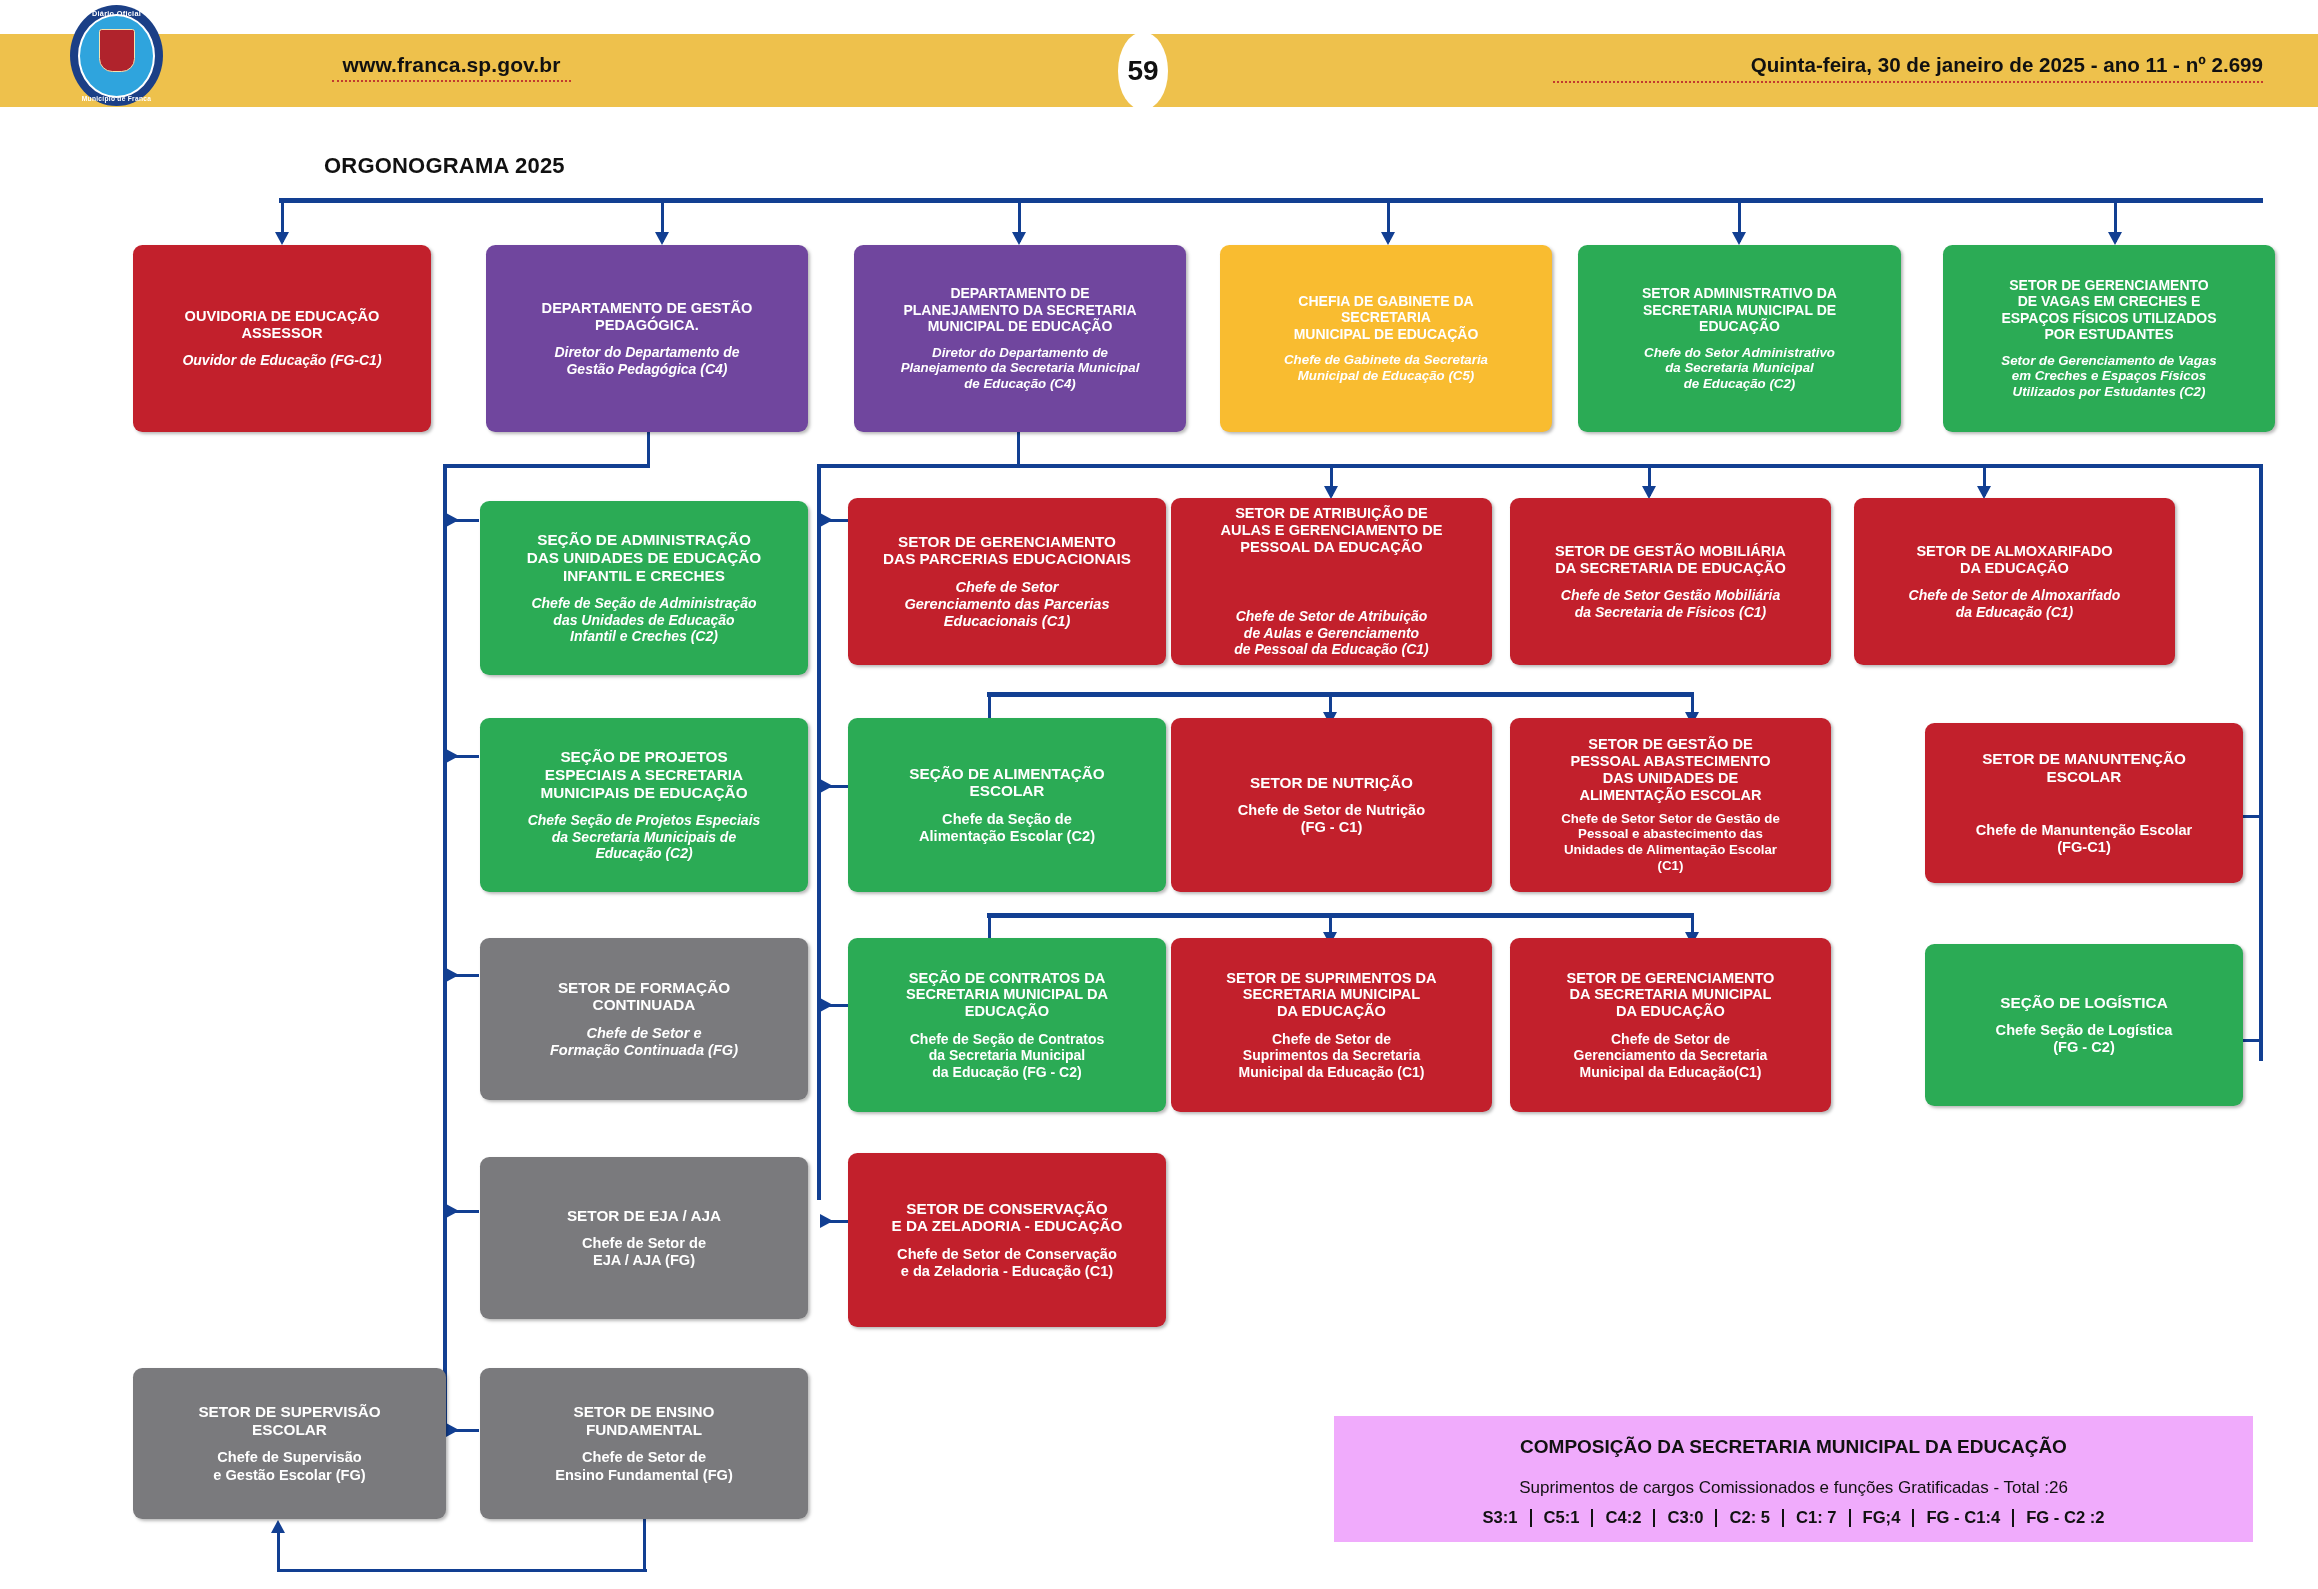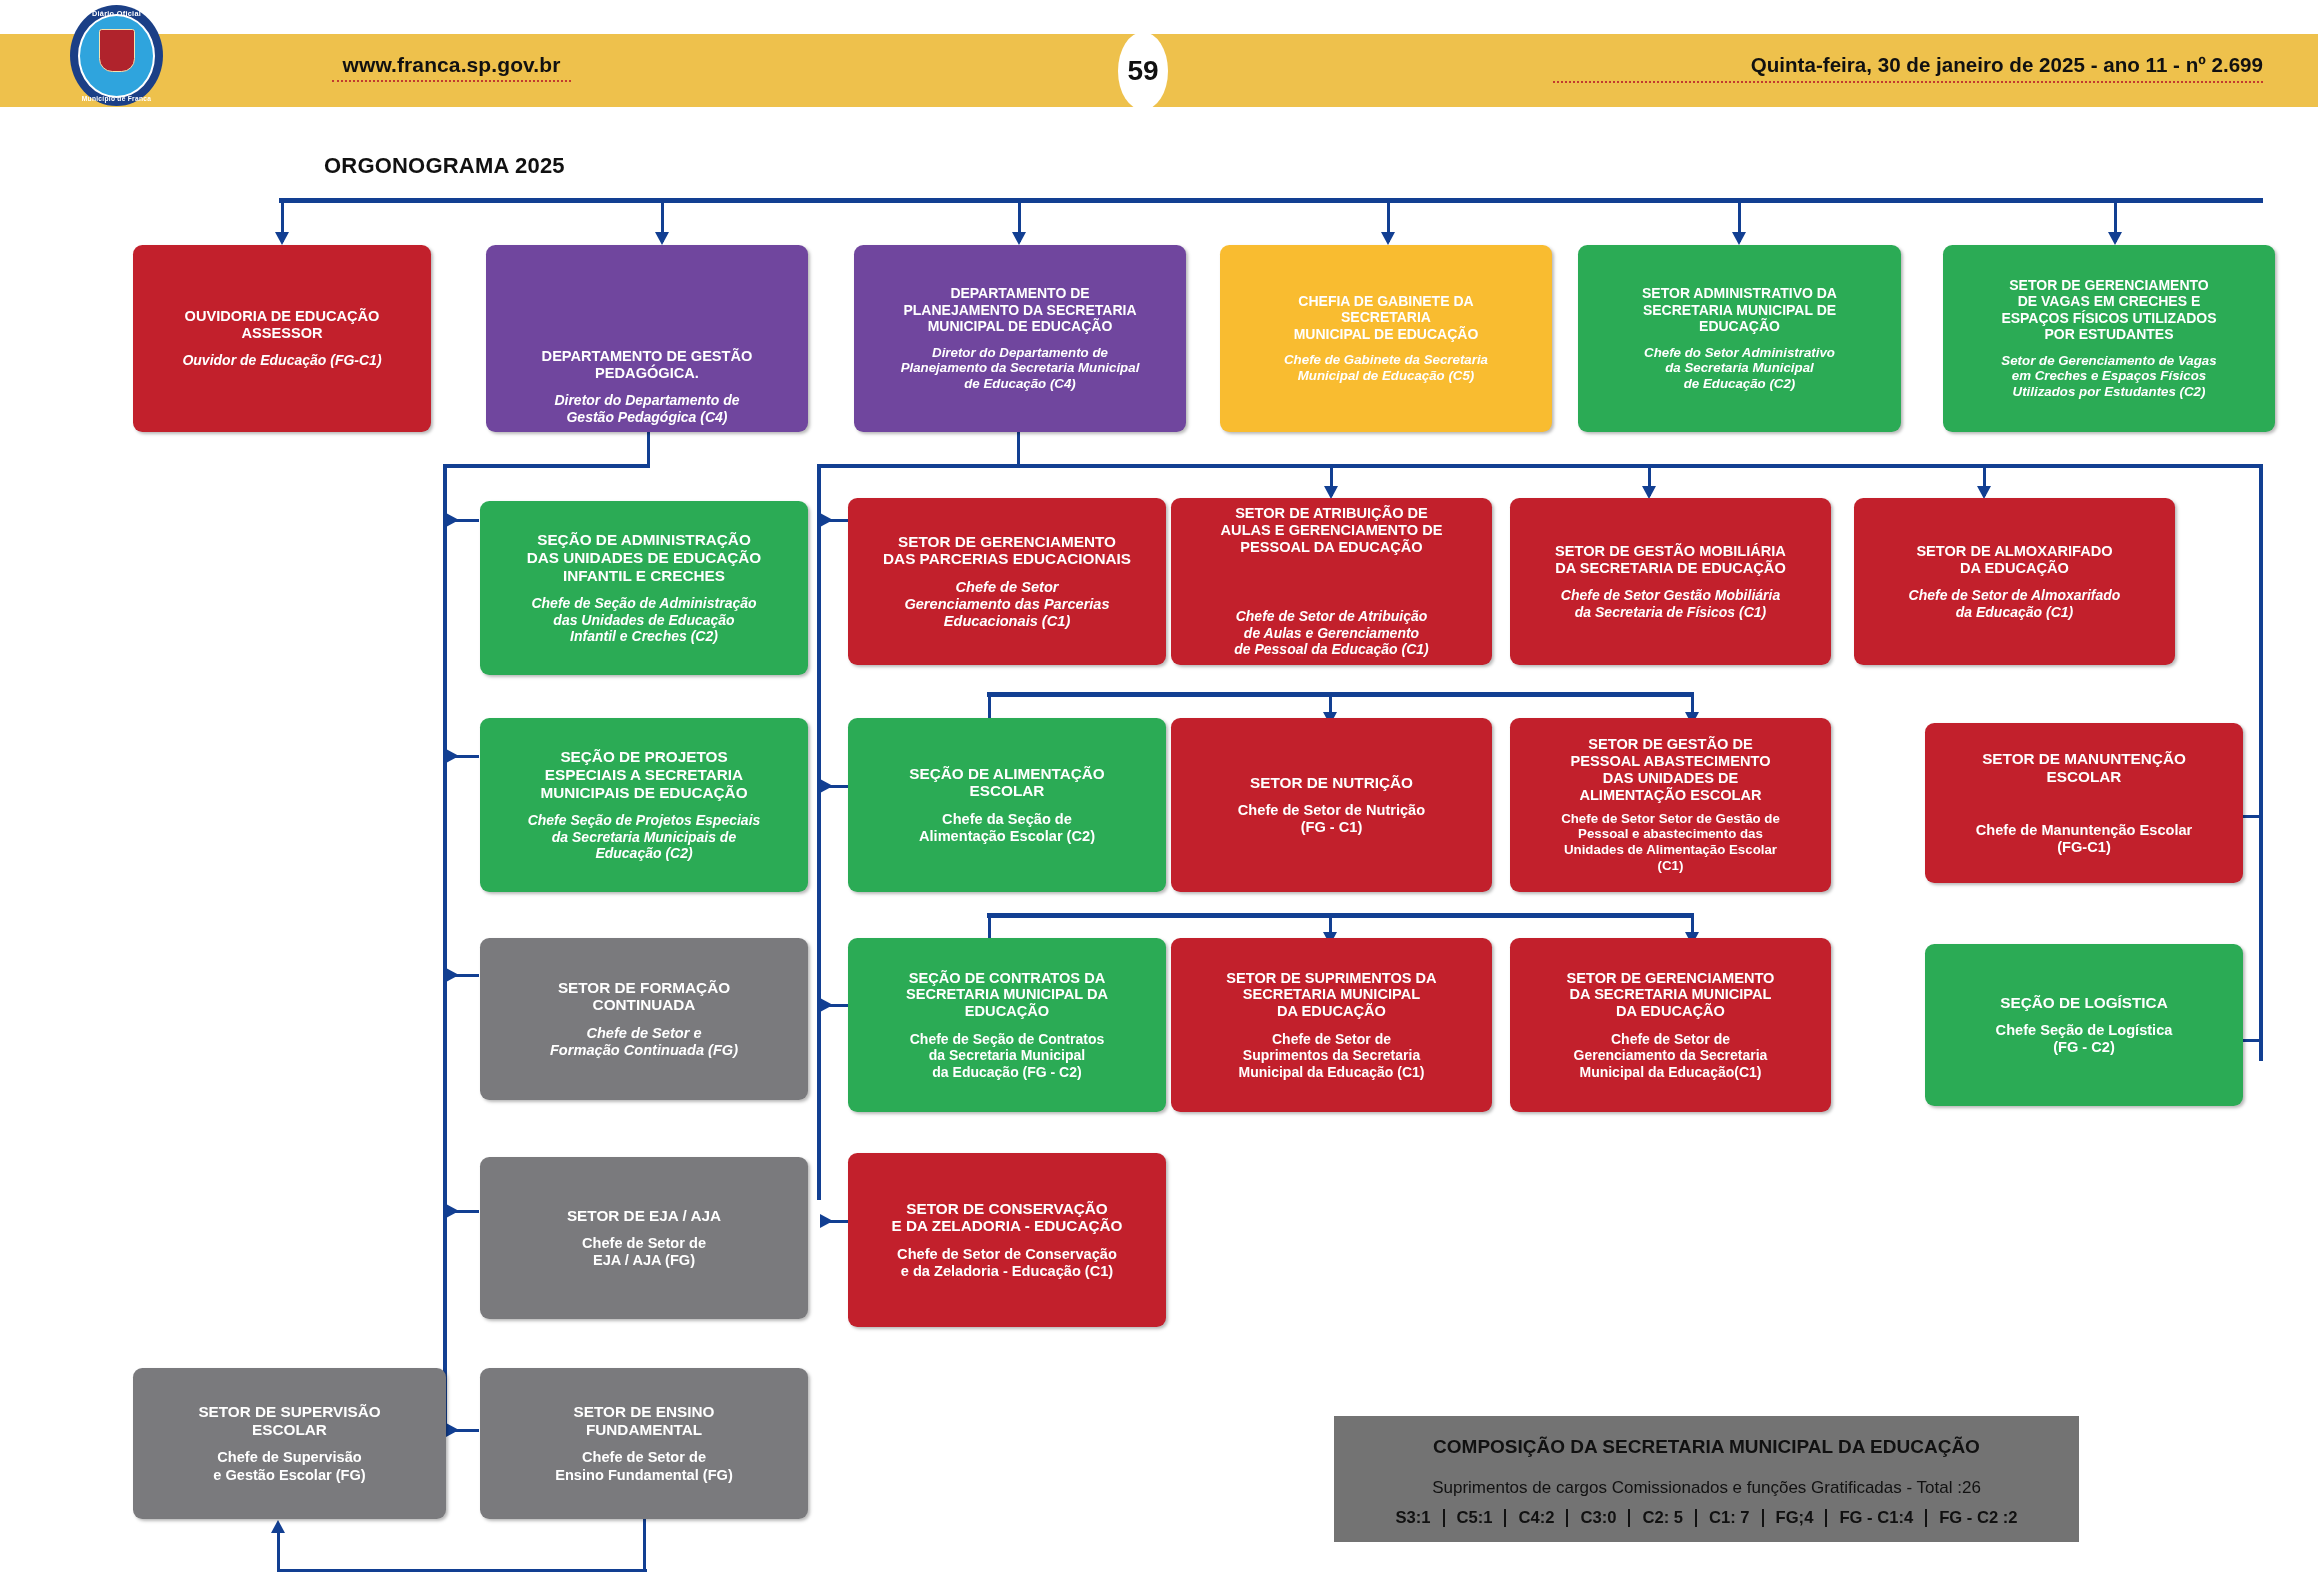--- a/index.html
+++ b/index.html
@@ -57,22 +57,22 @@
   .arrow-d{position:absolute;width:0;height:0;border-left:7.3px solid transparent;
            border-right:7.3px solid transparent;border-top:13.3px solid #123f92;}
   .arrow-r{position:absolute;width:0;height:0;border-top:7.3px solid transparent;
            border-bottom:7.3px solid transparent;border-left:13.3px solid #123f92;}
   .arrow-l{position:absolute;width:0;height:0;border-top:7.3px solid transparent;
            border-bottom:7.3px solid transparent;border-right:13.3px solid #123f92;}
   .arrow-u{position:absolute;width:0;height:0;border-left:7.3px solid transparent;
            border-right:7.3px solid transparent;border-bottom:13.3px solid #123f92;}
 
   
-  #legend{position:absolute;left:1334px;top:1416px;width:745px;height:126px;
-          background:#737373;}
+  #legend{position:absolute;left:1334px;top:1416px;width:919px;height:126px;
+          background:#f0abfc;}
   #legend-title{position:absolute;left:0;top:20px;width:100%;text-align:center;
           font-size:19px;font-weight:700;color:#111;}
   #legend-sub{position:absolute;left:0;top:62px;width:100%;text-align:center;
           font-size:17px;color:#111;}
   #legend-items{position:absolute;left:0;top:93px;width:100%;
           display:flex;justify-content:center;align-items:center;gap:0;}
   #legend-items .li{font-size:16.6px;font-weight:700;color:#111;padding:0 12px;
           border-right:2.7px solid #111;line-height:1.1;}
   #legend-items .li:last-child{border-right:none;}
 </style>
@@ -170,21 +170,21 @@
 <div class="ln" style="left:643px;top:1517px;width:3.3px;height:54px;"></div>
 <div class="ln" style="left:277px;top:1569px;width:370px;height:3.3px;"></div>
 <div class="ln" style="left:277px;top:1532px;width:3.3px;height:38px;"></div>
 <div class="arrow-u" style="left:271px;top:1520px;"></div>
 
 <div class="node c-red" style="left:133px;top:245px;width:298px;height:187px;">
   <div class="t" style="font-size:14.6px;">OUVIDORIA DE EDUCAÇÃO
 ASSESSOR</div>
   <div class="s" style="font-size:14px;">Ouvidor de Educação (FG-C1)</div>
 </div>
-<div class="node c-purple" style="left:486px;top:245px;width:322px;height:187px;justify-content:flex-end;">
+<div class="node c-purple" style="left:486px;top:245px;width:322px;height:187px;">
   <div class="t" style="font-size:14.6px;">DEPARTAMENTO DE GESTÃO
 PEDAGÓGICA.</div>
   <div class="s" style="font-size:14px;">Diretor do Departamento de
 Gestão Pedagógica (C4)</div>
 </div>
 <div class="node c-purple" style="left:854px;top:245px;width:332px;height:187px;">
   <div class="t" style="font-size:14px;">DEPARTAMENTO DE
 PLANEJAMENTO DA SECRETARIA
 MUNICIPAL DE EDUCAÇÃO</div>
   <div class="s" style="font-size:13.3px;">Diretor do Departamento de

